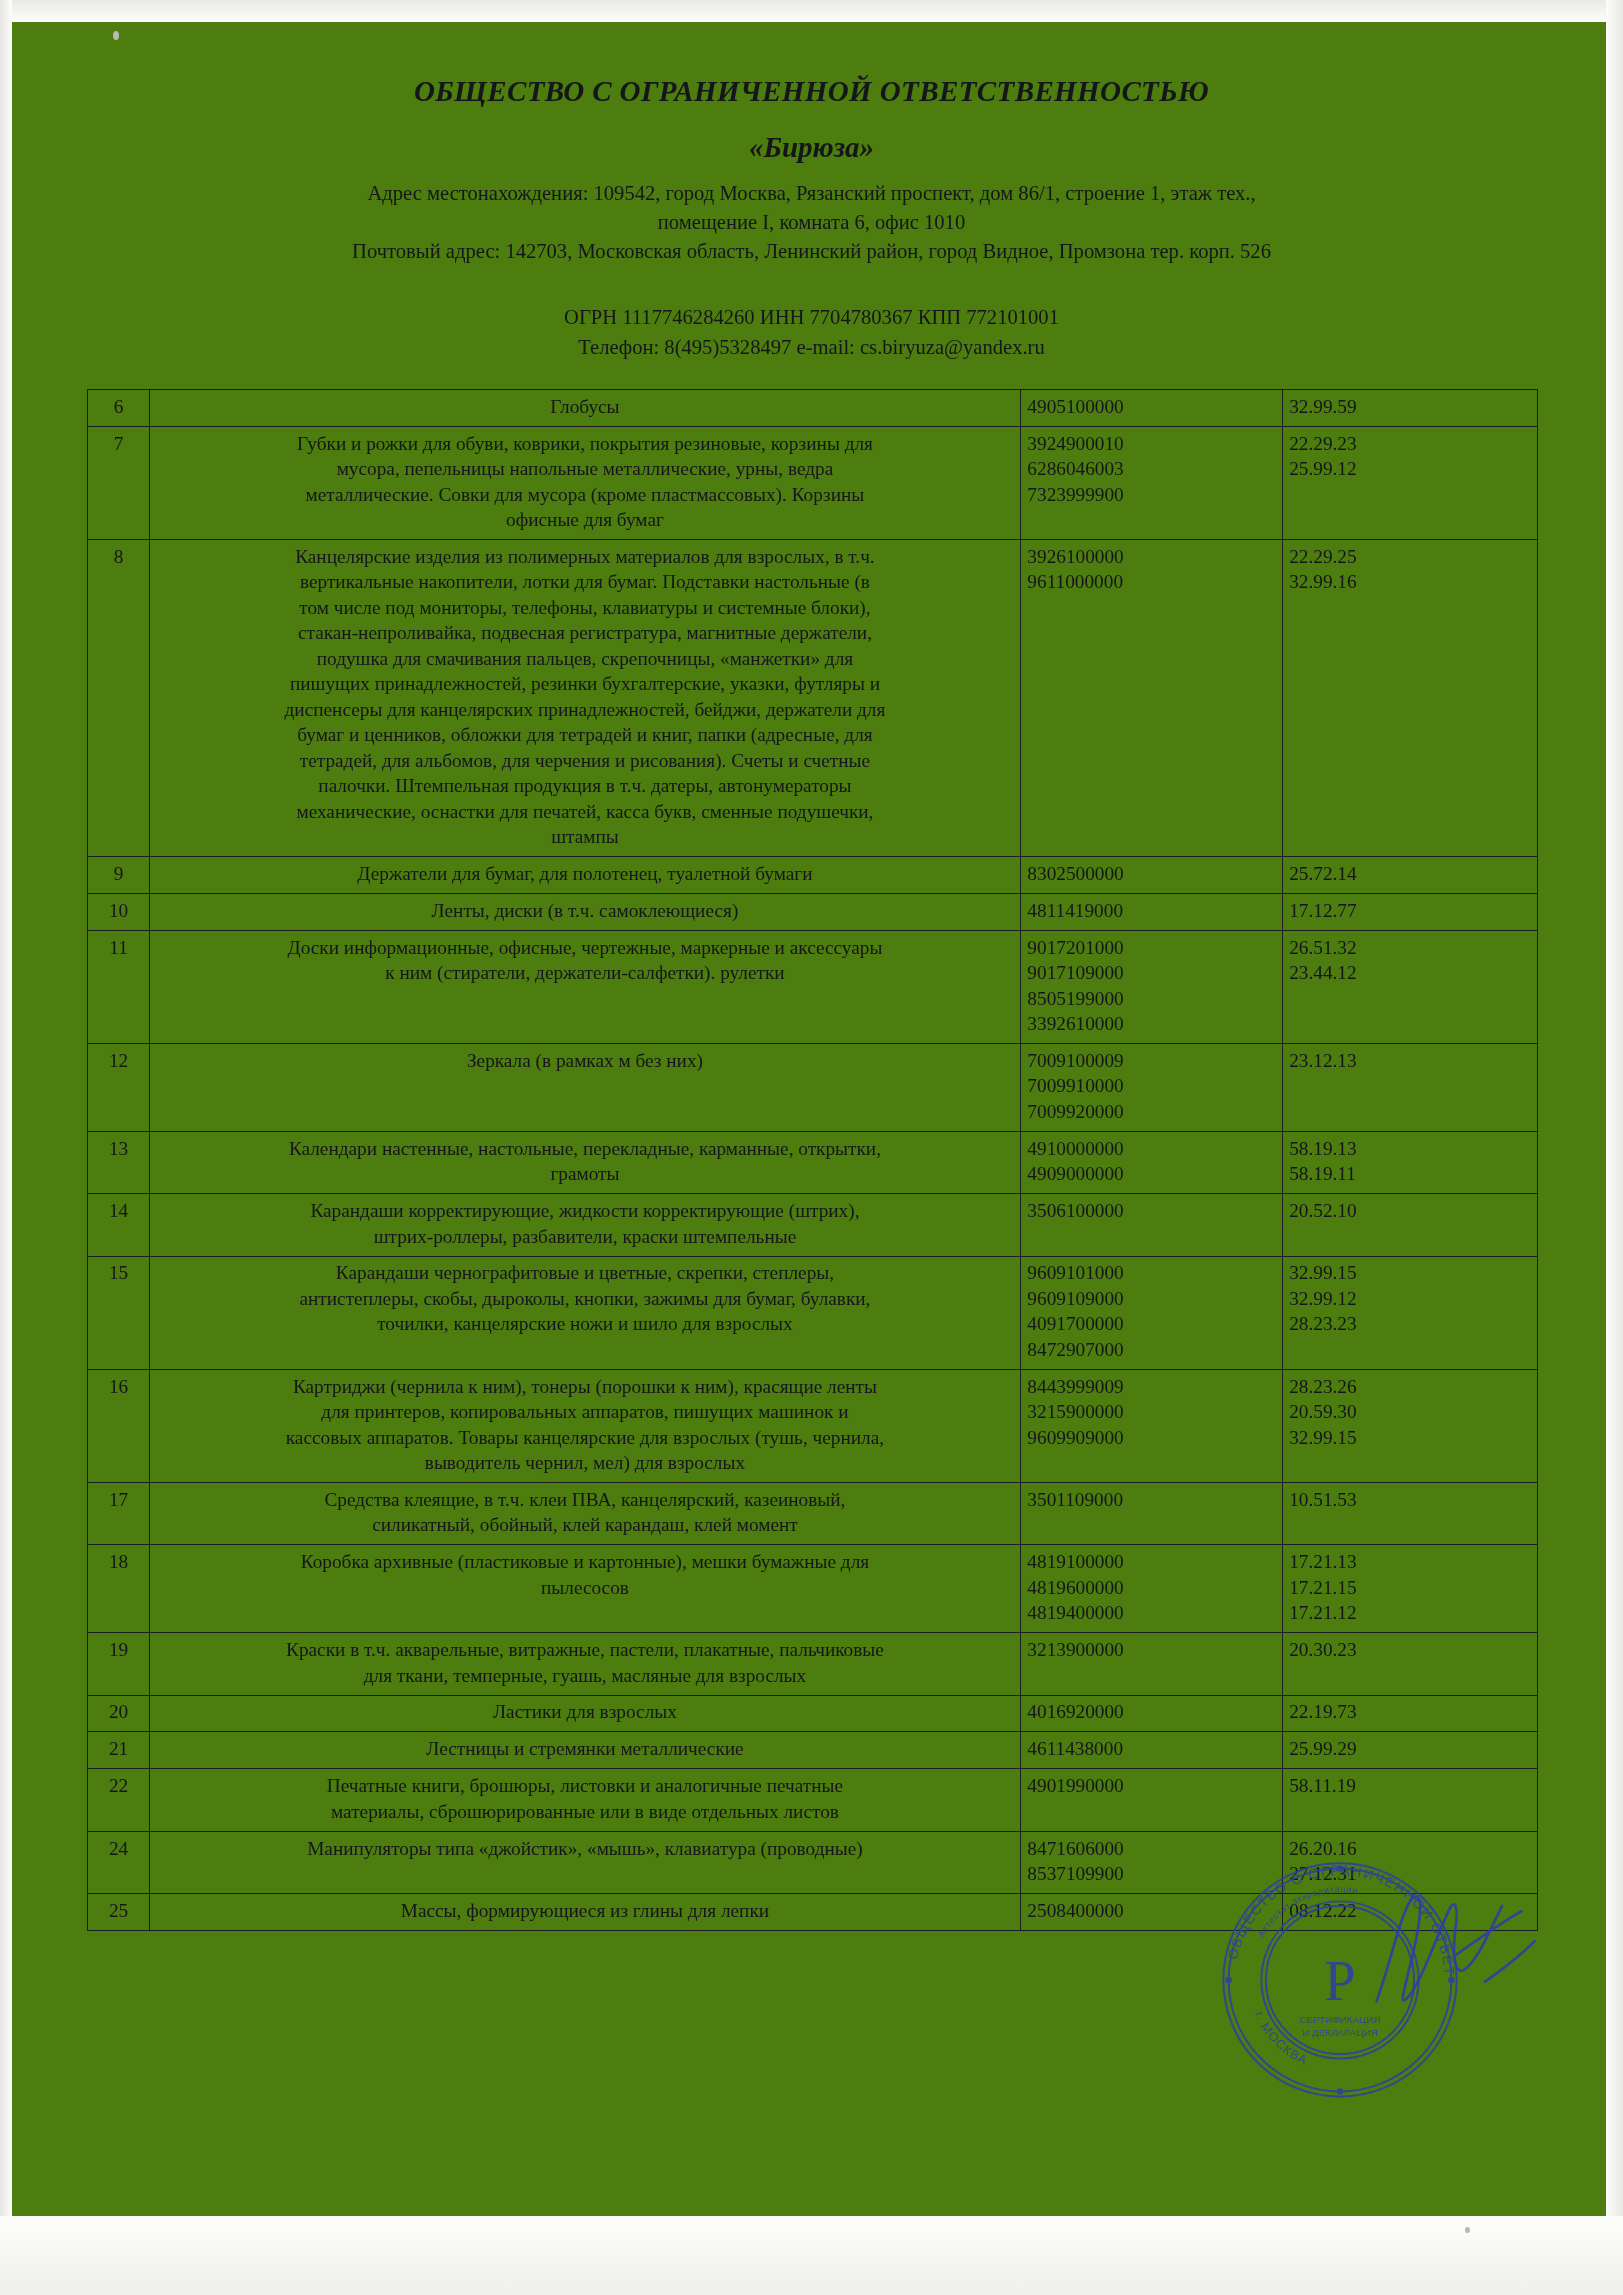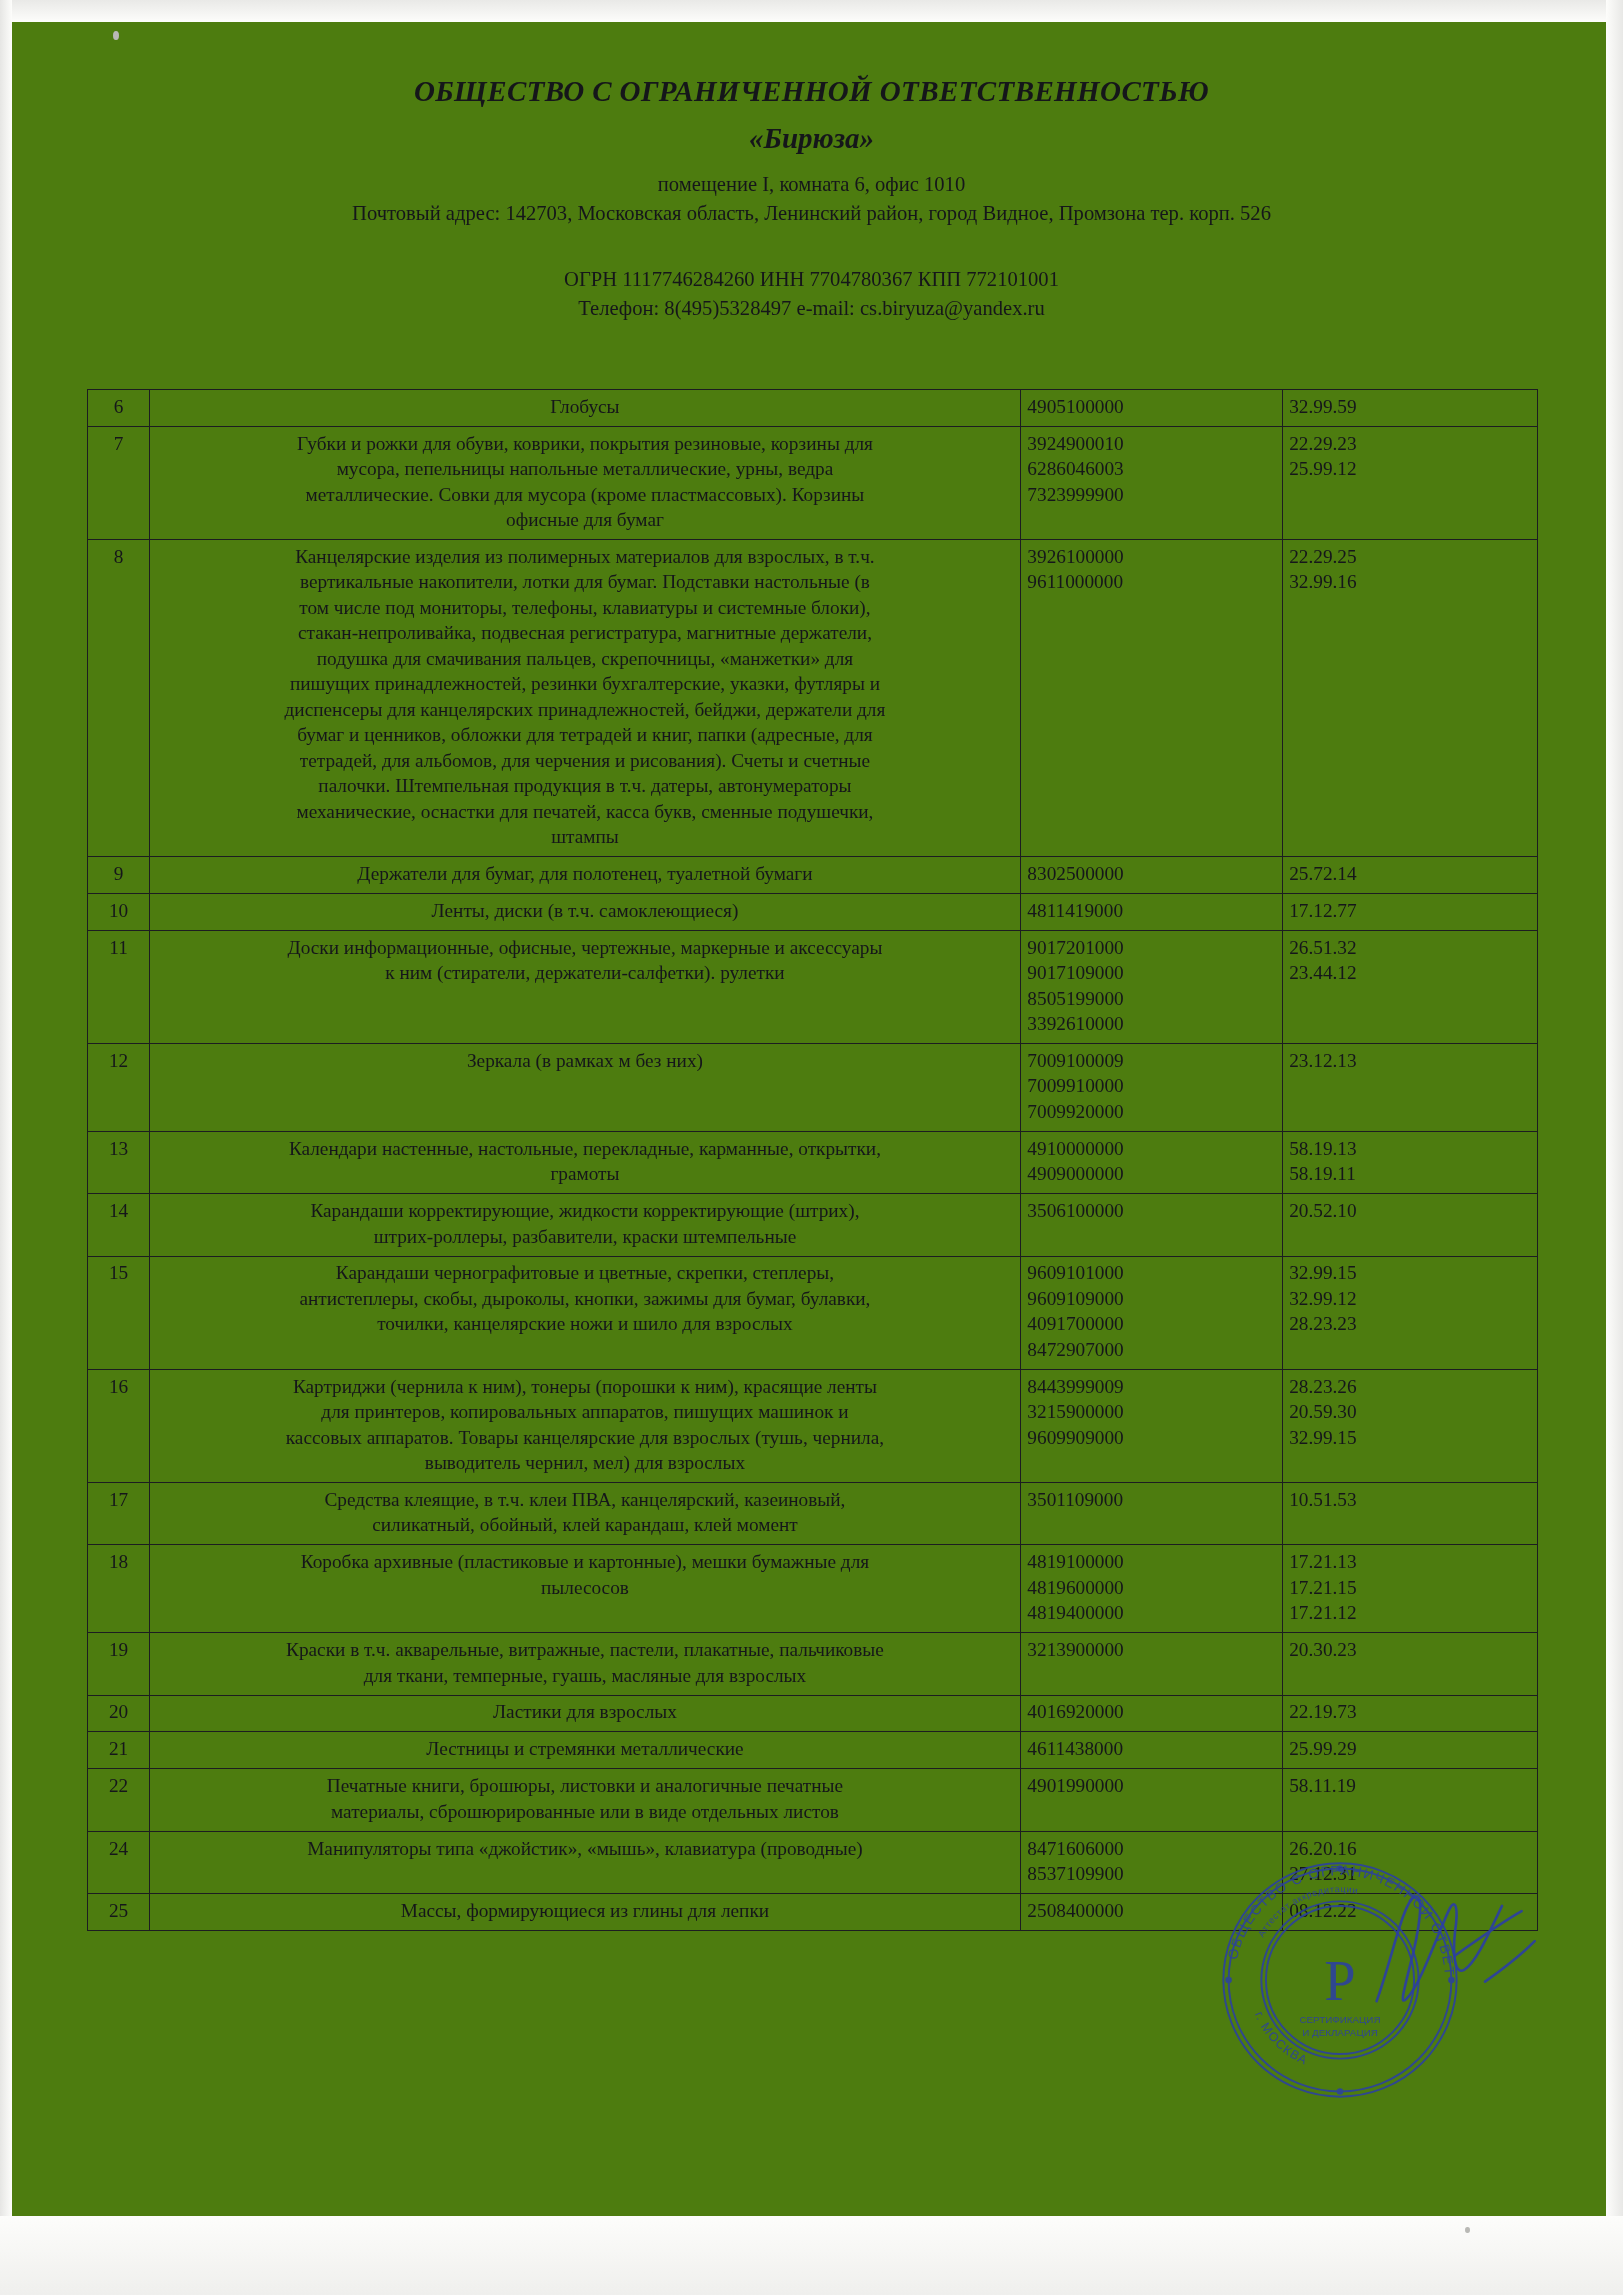--- a/index.html
+++ b/index.html
@@ -56,21 +56,21 @@
     font-weight: bold;
     font-style: italic;
     font-size: 29px;
     letter-spacing: 0.4px;
     line-height: 1.25;
   }
   .org-name {
     font-weight: bold;
     font-style: italic;
     font-size: 29px;
-    margin-top: 13px;
+    margin-top: 22px;
   }
   .addr-block {
     margin-top: 14.4px;
     font-size: 20.6px;
     line-height: 1.42;
   }
   .addr-block div { white-space: nowrap; }
   .ogrn-block {
     margin-top: 37px;
     font-size: 20.6px;
@@ -142,20 +142,21 @@
   <div class="scan-edge-left"></div>
   <div class="scan-edge-right"></div>
   <div class="scan-edge-bottom"></div>
   <div class="speck" style="left:113px;top:31px;width:5.9px;height:9.2px;"></div>
   <div class="speck" style="left:1465px;top:2227px;width:4.6px;height:5.9px;"></div>
 
   <div class="header">
     <div class="org-title">ОБЩЕСТВО С ОГРАНИЧЕННОЙ ОТВЕТСТВЕННОСТЬЮ</div>
     <div class="org-name">«Бирюза»</div>
     <div class="addr-block">
+      <div>Адрес местонахождения: 109542, город Москва, Рязанский проспект, дом 86/1, строение 1, этаж тех.,</div>
       <div>помещение I, комната 6, офис 1010</div>
       <div>Почтовый адрес: 142703, Московская область, Ленинский район, город Видное, Промзона тер. корп. 526</div>
     </div>
     <div class="ogrn-block">
       <div>ОГРН 1117746284260 ИНН 7704780367 КПП 772101001</div>
       <div>Телефон: 8(495)5328497 e-mail: cs.biryuza@yandex.ru</div>
     </div>
   </div>
 
   <table class="reg">

